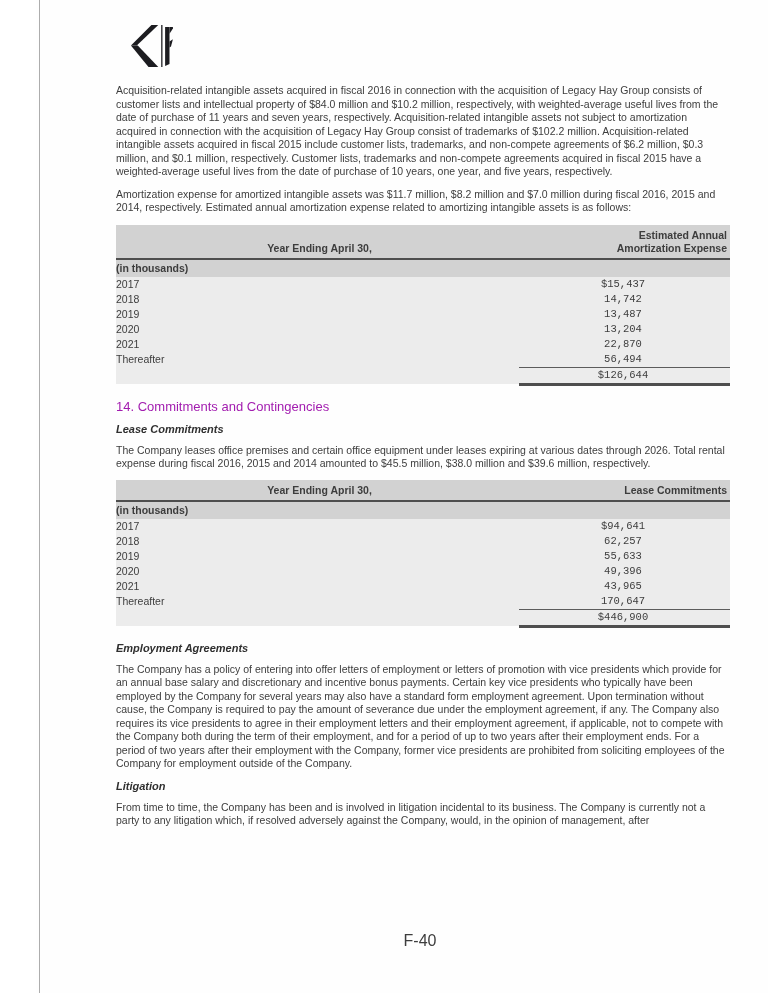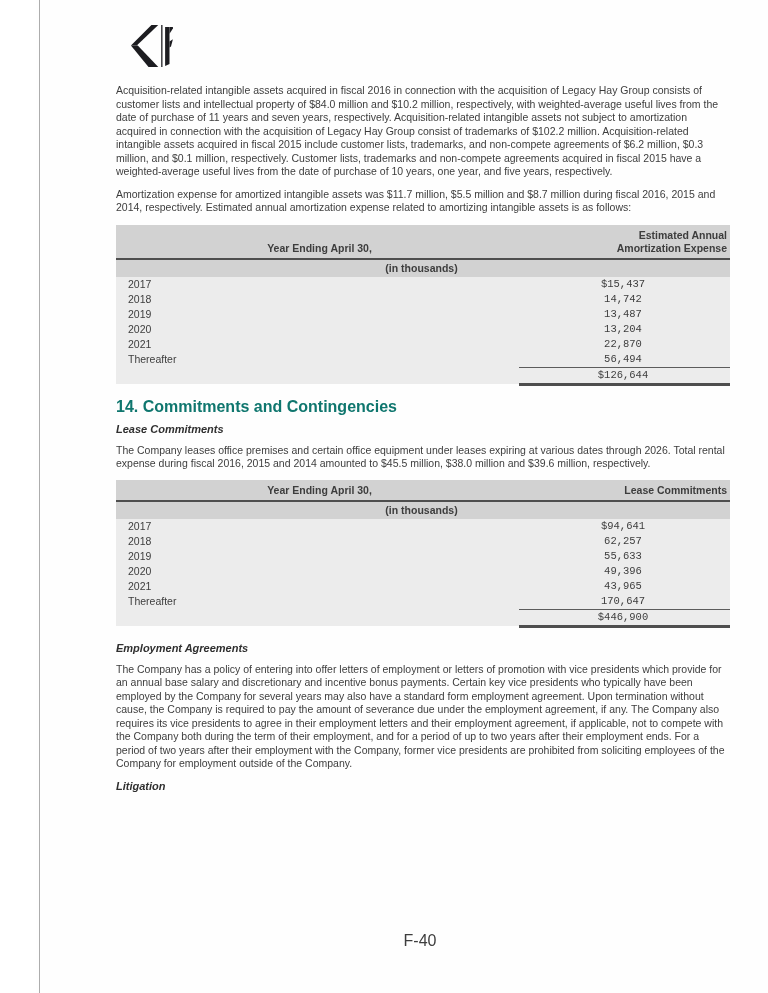--- a/index.html
+++ b/index.html
@@ -29,22 +29,22 @@
   }
   .logo svg{width:100%;height:100%;display:block;}
   .content{
     position:absolute;left:80px;top:0;width:614px;
     padding-top:84px;
     font-size:10.5px;line-height:13.5px;
   }
   p{margin:0 0 9px 0;}
   p.pre-table{margin-bottom:10px;}
   h2{
-    font-size:16px;line-height:14px;font-weight:bold;
-    color:#0f766e;margin:3px 0 9px 0;
+    font-size:13px;line-height:14px;font-weight:normal;
+    color:#a21caf;margin:3px 0 9px 0;
   }
   h3{
     font-size:11px;line-height:13px;font-weight:bold;font-style:italic;
     color:#2f2f2f;margin:2px 0 8px 0;
   }
   h3.post-table{margin-top:14px;}
   table{
     width:100%;border-collapse:collapse;
     font-size:10.5px;line-height:13px;
     margin:0 0 14px 0;
@@ -54,25 +54,25 @@
     background:var(--header-bg);text-align:center;vertical-align:bottom;
     padding:4px 0 3px 4px;border-bottom:2px solid var(--rule);
   }
   .th-value{
     background:var(--header-bg);text-align:right;vertical-align:bottom;
     padding:4px 3px 3px 0;border-bottom:2px solid var(--rule);
     width:208px;
   }
   .hwrap{display:inline-block;max-width:124px;text-align:right;}
   .units-row td{
-    background:var(--header-bg);font-weight:bold;text-align:center;
+    background:var(--header-bg);font-weight:bold;text-align:left;
     padding:2px 3px 2px 0;
   }
   tbody td, tfoot td{background:var(--row-bg);}
-  .cell-label{text-align:left;padding:1px 0 1px 12px;}
+  .cell-label{text-align:left;padding:1px 0 1px 0;}
   .cell-value{text-align:center;padding:1px 3px 1px 0;width:208px;font-family:Liberation Mono, monospace;}
   tfoot .cell-value{
     border-top:1px solid #5c5c5c;
     border-bottom:3px solid var(--rule);
   }
   .footer{
     position:absolute;top:932px;left:0;width:100%;
     text-align:center;font-size:16px;color:var(--text);
   }
 </style>
@@ -90,21 +90,21 @@
       <polygon points="42,2 46.5,2 46.5,40 42,42" fill="currentColor"></polygon>
       <polygon points="46.5,2 50,2 50,3.5 46.5,9" fill="currentColor"></polygon>
       <polygon points="46.5,17 50,14.5 48,22 46.5,23" fill="currentColor"></polygon>
     </svg>
   </div>
 
   <div class="content">
 
     <p>Acquisition-related intangible assets acquired in fiscal 2016 in connection with the acquisition of Legacy Hay Group consists of customer lists and intellectual property of $84.0 million and $10.2 million, respectively, with weighted-average useful lives from the date of purchase of 11 years and seven years, respectively. Acquisition-related intangible assets not subject to amortization acquired in connection with the acquisition of Legacy Hay Group consist of trademarks of $102.2 million. Acquisition-related intangible assets acquired in fiscal 2015 include customer lists, trademarks, and non-compete agreements of $6.2 million, $0.3 million, and $0.1 million, respectively. Customer lists, trademarks and non-compete agreements acquired in fiscal 2015 have a weighted-average useful lives from the date of purchase of 10 years, one year, and five years, respectively.</p>
 
-    <p class="pre-table">Amortization expense for amortized intangible assets was $11.7 million, $5.5 million and $8.7 million during fiscal 2016, 2015 and 2014, respectively. Estimated annual amortization expense related to amortizing intangible assets is as follows:</p>
+    <p class="pre-table">Amortization expense for amortized intangible assets was $11.7 million, $8.2 million and $7.0 million during fiscal 2016, 2015 and 2014, respectively. Estimated annual amortization expense related to amortizing intangible assets is as follows:</p>
 
     <table>
       <thead>
         <tr>
           <th class="th-label">Year Ending April 30,</th>
           <th class="th-value"><span class="hwrap">Estimated Annual Amortization Expense</span></th>
         </tr>
         <tr class="units-row">
           <td colspan="2">(in thousands)</td>
         </tr>
@@ -194,17 +194,18 @@
         </tr>
       </tfoot>
     </table>
 
     <h3 class="post-table">Employment Agreements</h3>
 
     <p>The Company has a policy of entering into offer letters of employment or letters of promotion with vice presidents which provide for an annual base salary and discretionary and incentive bonus payments. Certain key vice presidents who typically have been employed by the Company for several years may also have a standard form employment agreement. Upon termination without cause, the Company is required to pay the amount of severance due under the employment agreement, if any. The Company also requires its vice presidents to agree in their employment letters and their employment agreement, if applicable, not to compete with the Company both during the term of their employment, and for a period of up to two years after their employment ends. For a period of two years after their employment with the Company, former vice presidents are prohibited from soliciting employees of the Company for employment outside of the Company.</p>
 
     <h3>Litigation</h3>
 
+    <p>From time to time, the Company has been and is involved in litigation incidental to its business. The Company is currently not a party to any litigation which, if resolved adversely against the Company, would, in the opinion of management, after</p>
 
   </div>
 
   <div class="footer">F-40</div>
 </div>
 
 </body></html>

